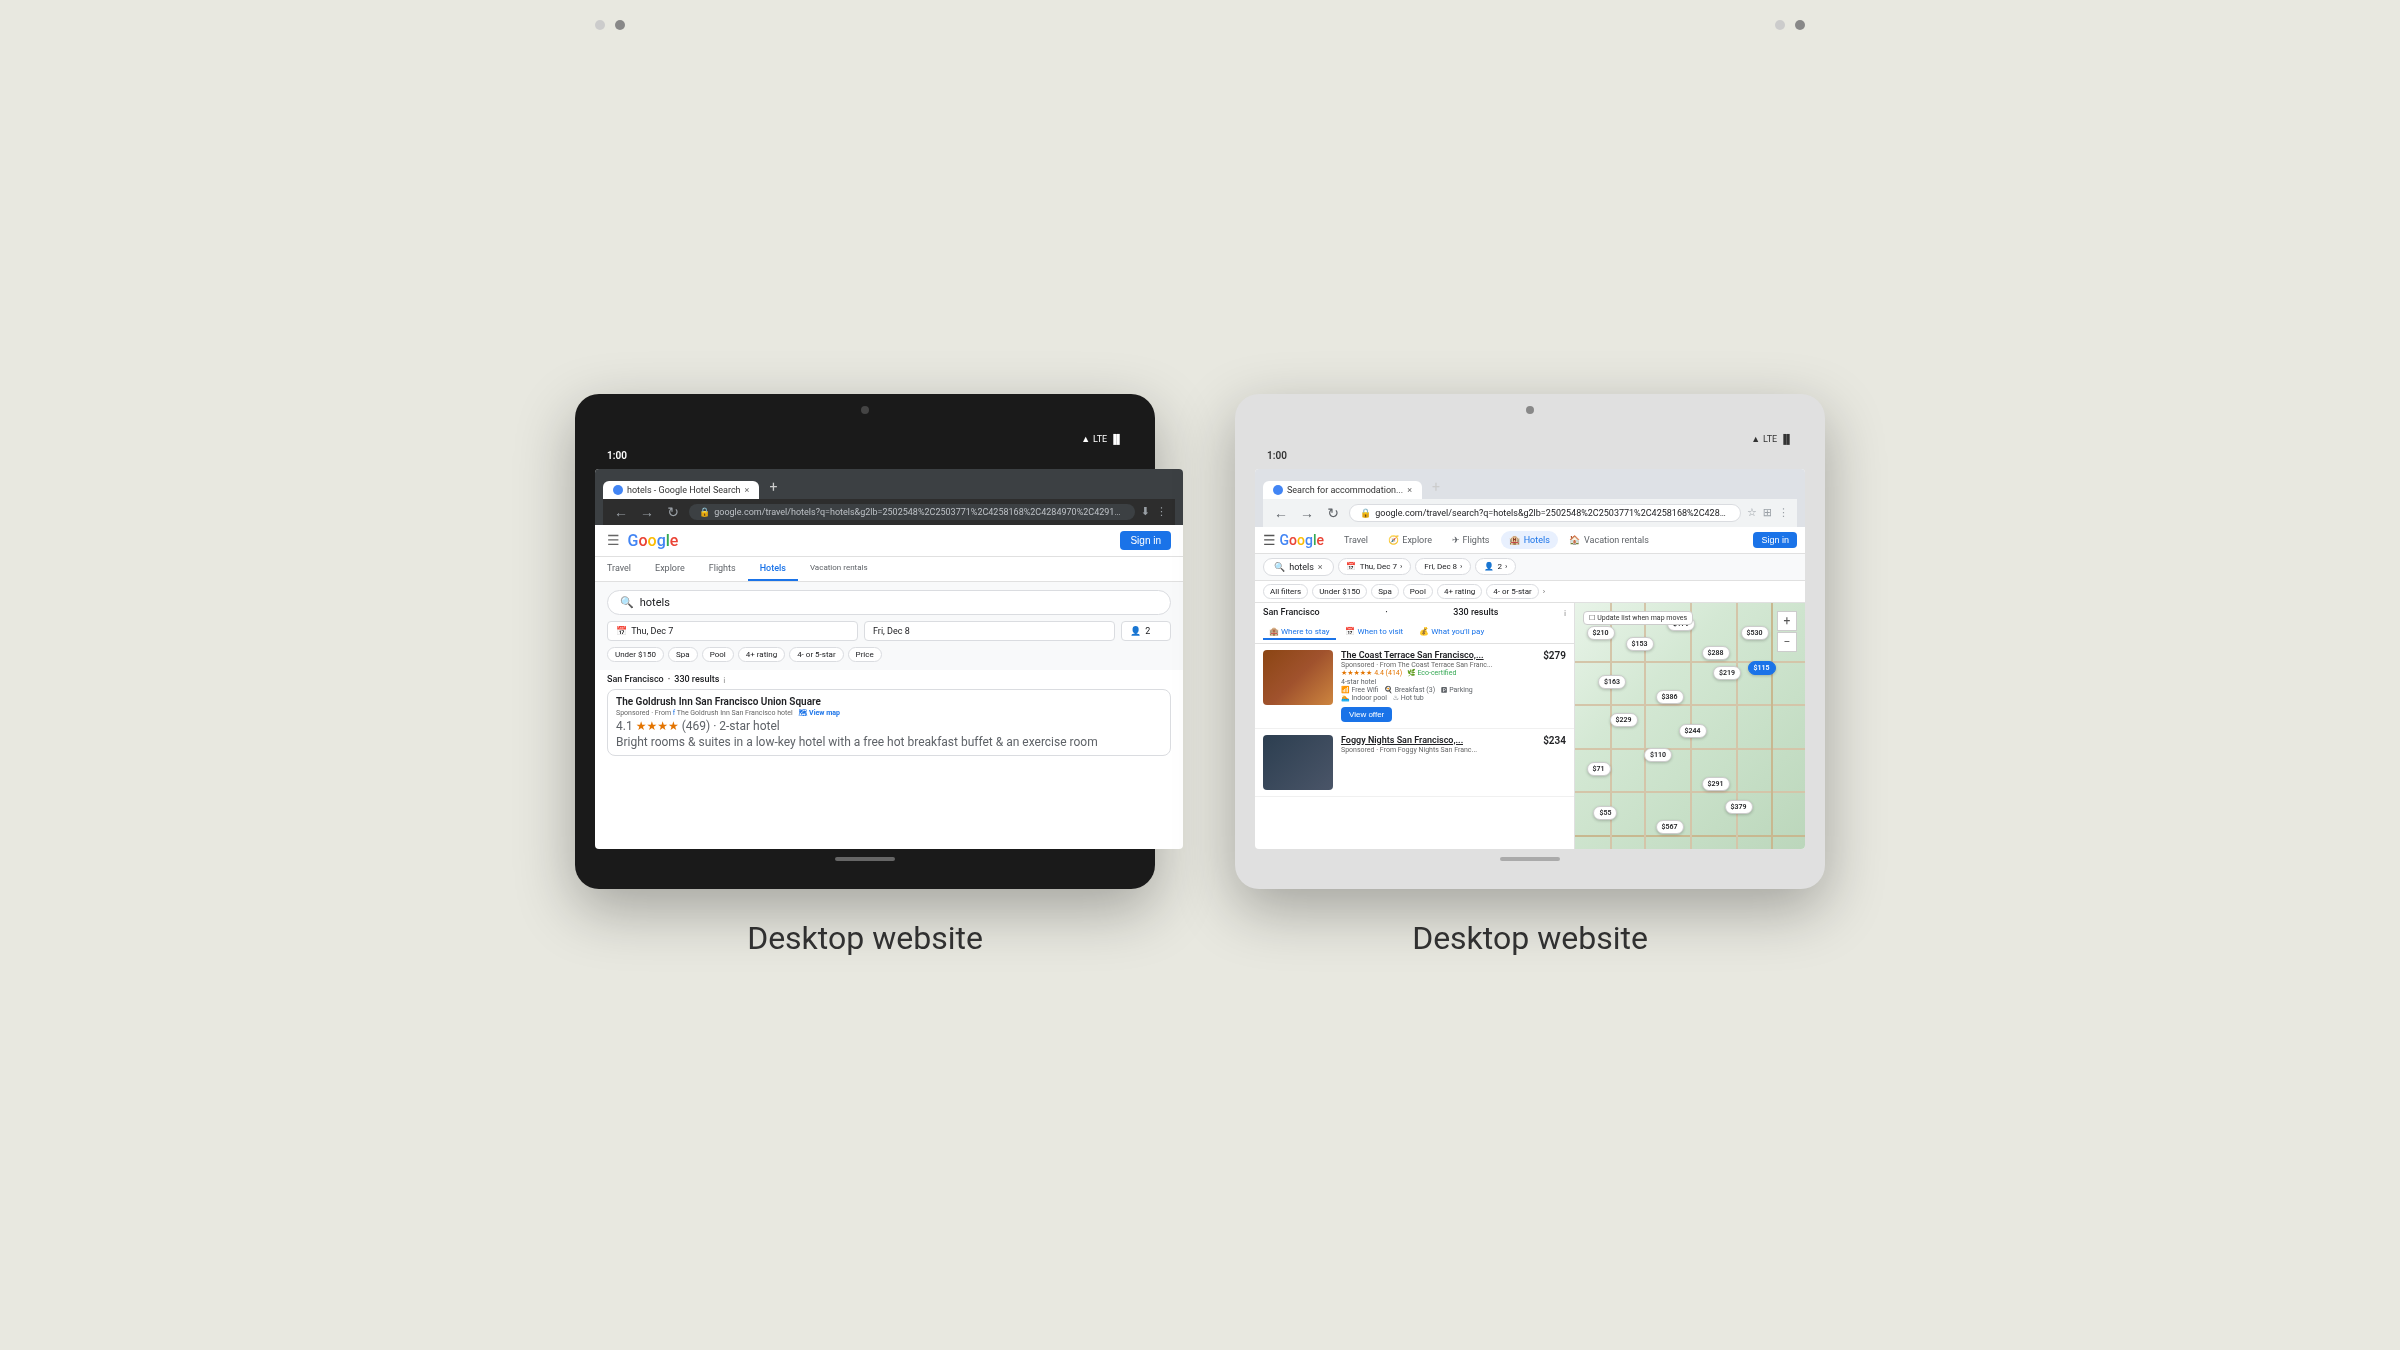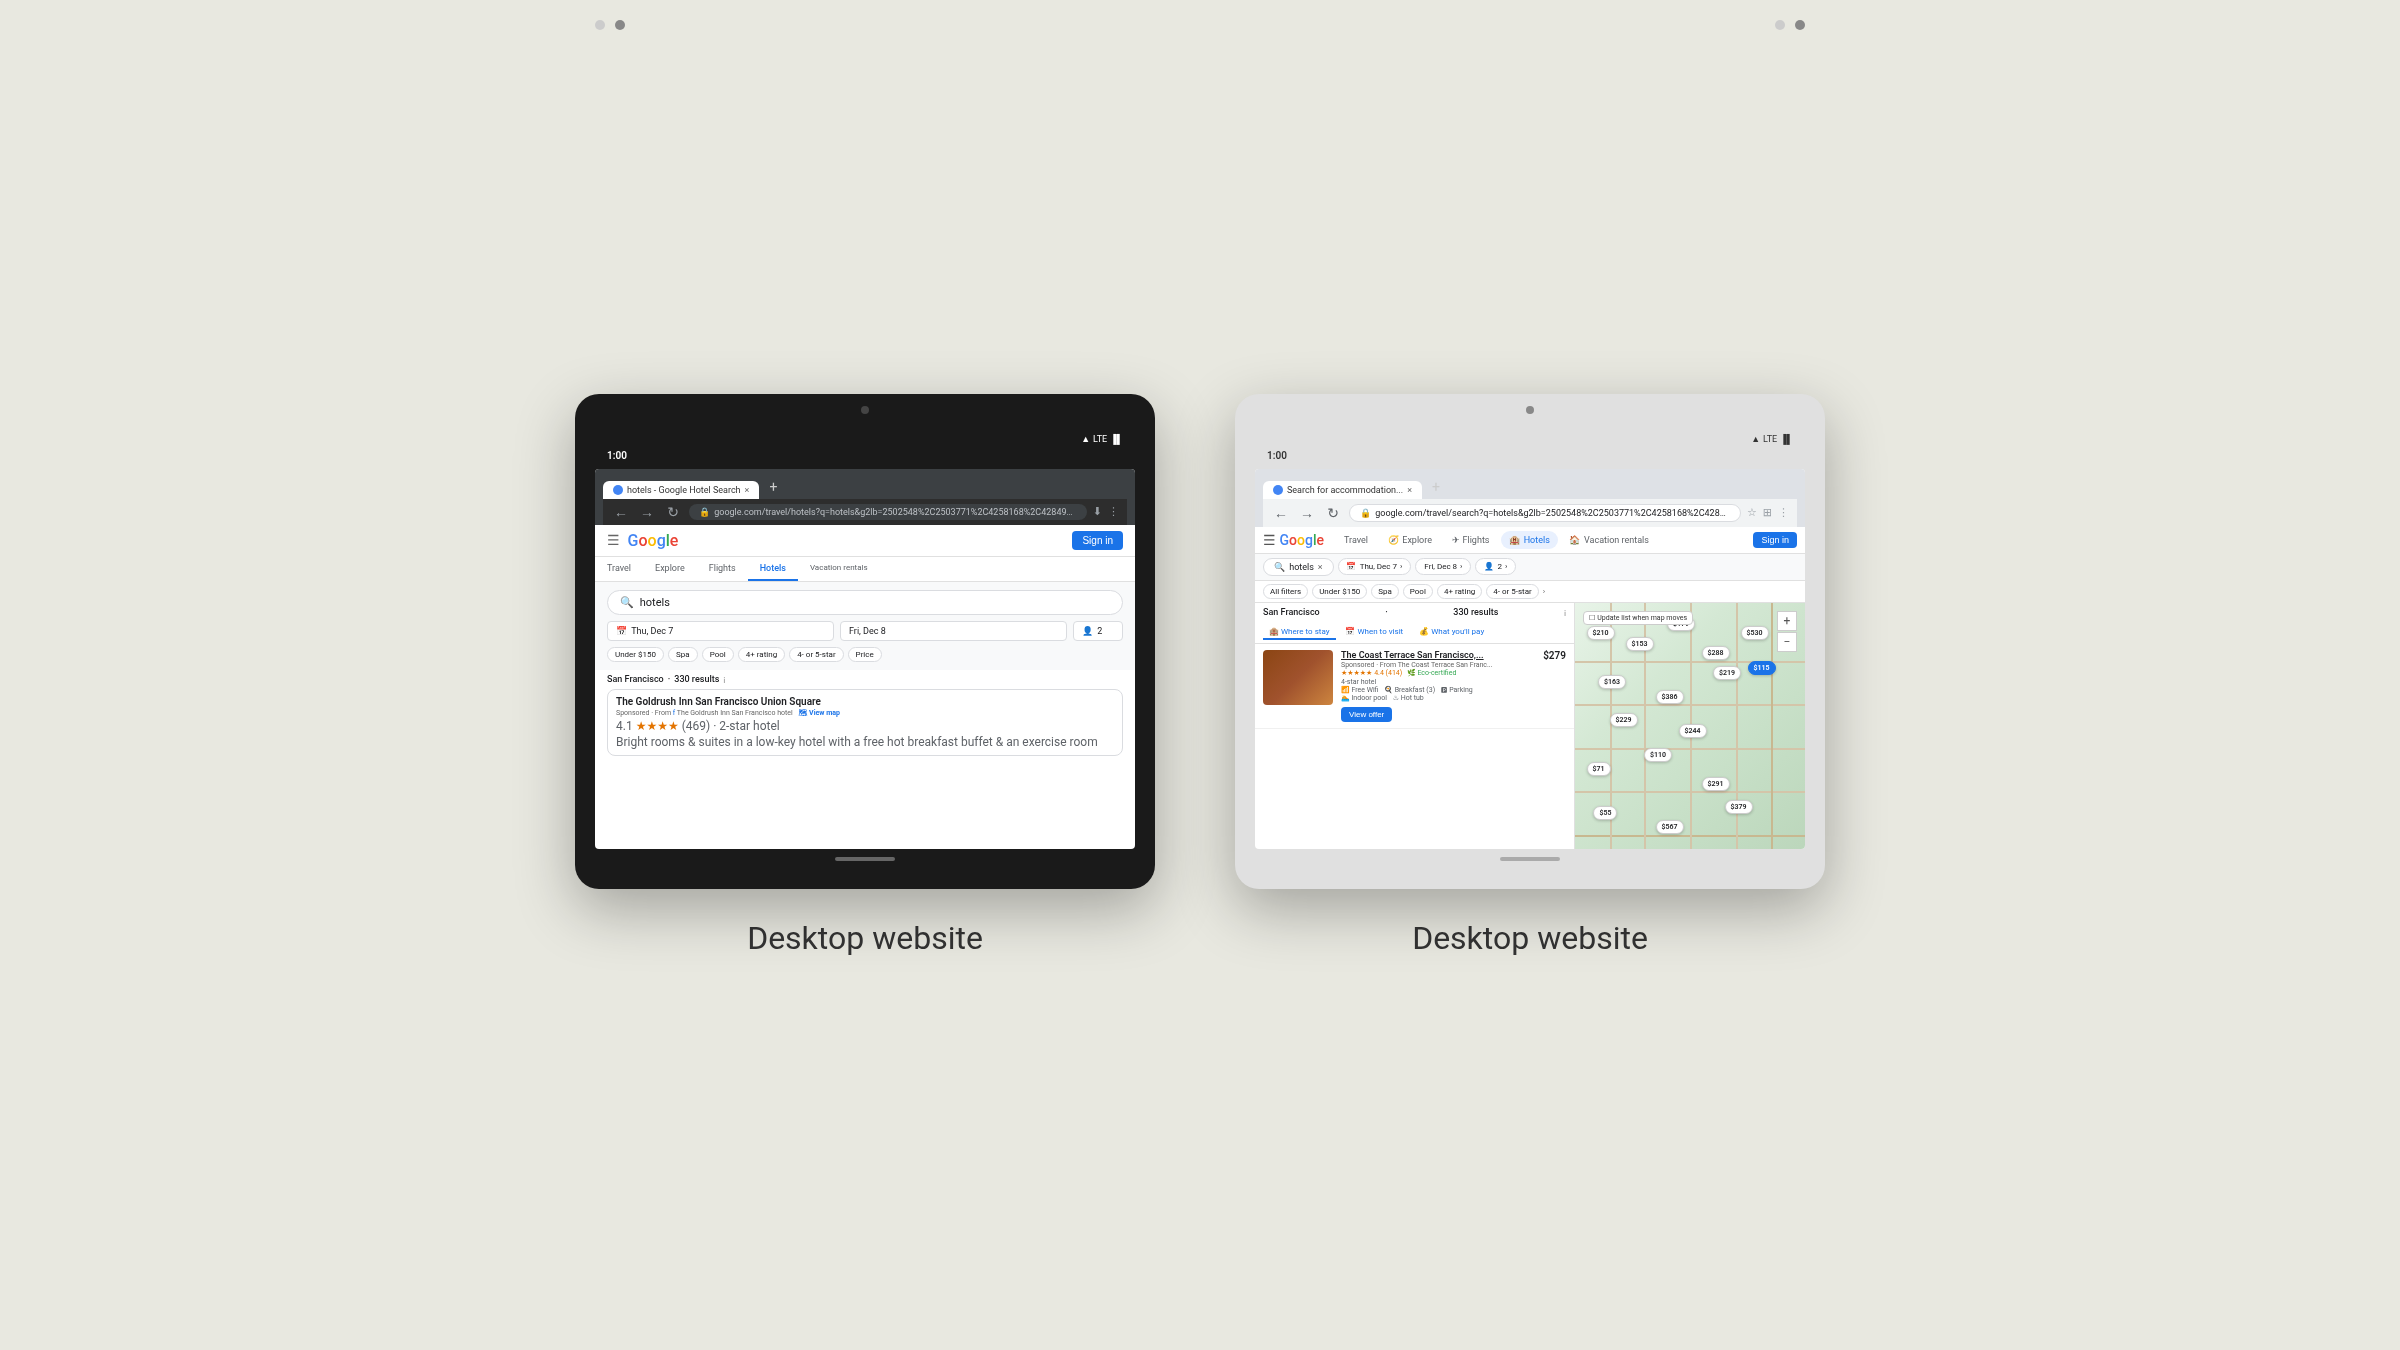--- a/index.html
+++ b/index.html
@@ -56,21 +56,21 @@
       background: white;
       overflow: hidden;
       border-radius: 4px;
     }
 
     
     .mobile-tablet .tablet-frame {
       width: 580px;
     }
     .mobile-tablet .screen {
-      width: 540px;
+      width: 588px;
       height: 380px;
     }
 
     
     .desktop-tablet .tablet-frame {
       width: 590px;
     }
     .desktop-tablet .screen {
       width: 550px;
       height: 380px;
@@ -963,20 +963,33 @@
                 <span style="margin-left:4px;">🅿 Parking</span>
               </div>
               <div class="hotel-result-amenities">
                 <span>🏊 Indoor pool</span>
                 <span style="margin-left:4px;">♨ Hot tub</span>
               </div>
               <button class="view-offer-btn">View offer</button>
             </div>
           </div>
 
+          <div class="hotel-result-card">
+            <div class="hotel-result-img dark"></div>
+            <div class="hotel-result-info">
+              <div style="display:flex;justify-content:space-between;align-items:flex-start;">
+                <div class="hotel-result-name">Foggy Nights San Francisco,...</div>
+                <div class="hotel-result-price">$234</div>
+              </div>
+              <div class="hotel-result-sponsored">
+                <span>Sponsored</span>
+                · From <span>Foggy Nights San Franc...</span>
+              </div>
+            </div>
+          </div>
         </div>
 
         <div class="desktop-map">
 
           <div class="map-road h" style="top:20%;background:#d4c5a9;"></div>
           <div class="map-road h" style="top:35%;background:#d4c5a9;"></div>
           <div class="map-road h" style="top:50%;background:#d4c5a9;"></div>
           <div class="map-road h" style="top:65%;background:#d4c5a9;"></div>
           <div class="map-road h" style="top:80%;background:#c8b890;"></div>
           <div class="map-road v" style="left:15%;background:#d4c5a9;"></div>

